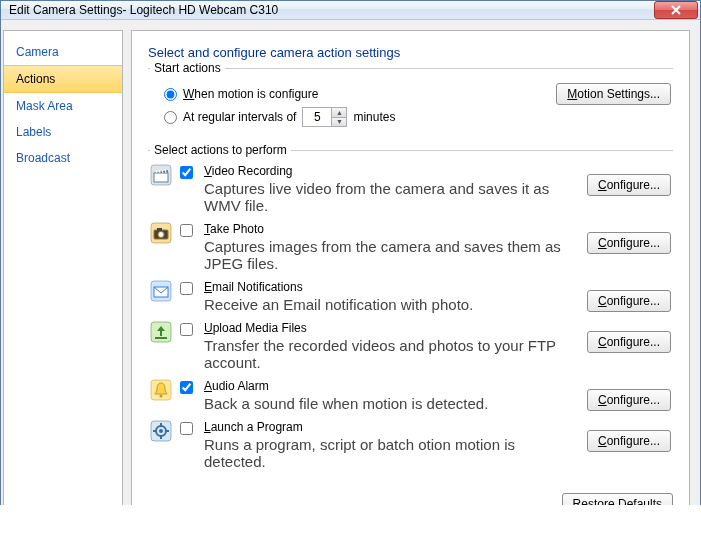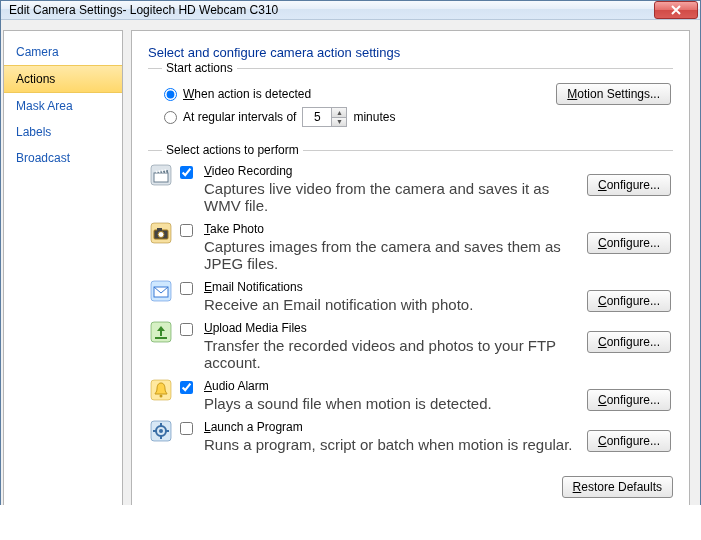--- a/index.html
+++ b/index.html
@@ -10,21 +10,21 @@
   .close-btn { width:44px; height:18px; border:1px solid #a03030; border-radius:3px; background:linear-gradient(to bottom,#f5a3a0 0%,#e5706c 49%,#d14b47 50%,#da5b57 100%); display:flex; align-items:center; justify-content:center; color:#fff; font-weight:bold; cursor:default; }
   .close-btn svg { width:10px; height:10px; }
   .client { flex:1; background:#f0f0f0; padding:10px 10px 8px 2px; display:flex; flex-direction:column; gap:8px; }
   .main-row { flex:1; display:flex; gap:8px; min-height:0; }
   .sidebar { width:120px; background:#fff; border:1px solid #b5b5b5; padding:8px 0; }
   .side-item { padding:6px 12px; color:#1a58b5; cursor:default; }
   .side-item.selected { background:linear-gradient(to bottom,#ffe9a7,#ffd86b); color:#000; border-top:1px solid #f0c95a; border-bottom:1px solid #f0c95a; }
   .content { flex:1; background:#fff; border:1px solid #b5b5b5; padding:14px 16px 12px 16px; overflow:hidden; display:flex; flex-direction:column; }
   .page-title { color:#003399; font-size:13px; margin-bottom:1px; }
   fieldset.group { border:none; border-top:1px solid #ccc; margin:0 0 10px 0; padding:8px 2px 4px 2px; }
-  fieldset.group > legend { padding:0 4px; color:#000; font-size:12px;margin-left:12px; }
+  fieldset.group > legend { padding:0 4px; color:#000; font-size:12px; }
   .radio-row { display:flex; align-items:center; gap:6px; padding:2px 0 2px 14px; }
   .radio-label u { text-decoration:underline; }
   .spinner { display:inline-flex; align-items:stretch; border:1px solid #abadb3; height:20px; background:#fff; }
   .spinner input { width:28px; border:none; text-align:center; font-family:inherit; font-size:12px; padding:0; }
   .spinner .spins { display:flex; flex-direction:column; width:15px; border-left:1px solid #abadb3; }
   .spinner .spins div { flex:1; display:flex; align-items:center; justify-content:center; background:linear-gradient(to bottom,#f6f6f6,#dedede); font-size:7px; color:#555; cursor:default; }
   .spinner .spins div:first-child { border-bottom:1px solid #abadb3; }
   .btn { background:linear-gradient(to bottom,#fdfdfd,#e6e6e6); border:1px solid #8b8b8b; border-radius:3px; padding:2px 10px; font-family:inherit; font-size:12px; color:#000; cursor:default; min-width:70px; height:22px; display:inline-flex; align-items:center; justify-content:center; }
   .btn.default { border:1px solid #3c7fb1; box-shadow:inset 0 0 0 1px #a7d9f5; }
   .btn.wide { min-width:92px; }
@@ -69,21 +69,21 @@
       </div>
 
       <div class="content">
         <div class="page-title">Select and configure camera action settings</div>
 
         <fieldset class="group">
           <legend>Start actions</legend>
           <div class="motion-row">
             <div class="radio-row">
               <input type="radio" name="start" checked="" style="">
-              <span class="radio-label"><u class="fake">W</u><span>hen action is detected</span></span>
+              <span class="radio-label"><u class="fake">W</u><span>hen motion is configure</span></span>
             </div>
             <div class="spacer"></div>
             <button class="btn wide">
                 <u class="fake">M</u>
                 <span>otion Settings...</span>
               </button>
           </div>
           <div class="radio-row">
             <input type="radio" name="start" style="">
             <span>At regular intervals of</span>
@@ -167,42 +167,42 @@
     <div class="icon">
                   <svg width="22" height="22" viewBox="0 0 22 22">
                     <rect x="1" y="1" width="20" height="20" rx="3" fill="#ffe9a0" stroke="#c79a1a" stroke-width="0.5"></rect>
                     <path d="M11 4 C8 4 7 7 7 10 C7 13 5 14 5 15 L17 15 C17 14 15 13 15 10 C15 7 14 4 11 4 Z" fill="#ffd24a" stroke="#c79a1a"></path>
                     <circle cx="11" cy="17" r="1.5" fill="#c79a1a"></circle>
                   </svg>
                 </div>
     <div class="cb-col"><input type="checkbox" checked="" style=""></div>
     <div class="text-col">
       <div class="a-title"><u class="fake">A</u>udio Alarm</div>
-      <div class="a-desc">Plays a sound file when motion is detected.</div>
+      <div class="a-desc">Back a sound file when motion is detected.</div>
     </div>
     <div class="btn-col"><button class="btn" style="min-width:84px"><u class="fake">C</u>onfigure...</button></div>
   </div>
               <div class="action-row">
     <div class="icon">
                   <svg width="22" height="22" viewBox="0 0 22 22">
                     <rect x="1" y="1" width="20" height="20" rx="3" fill="#d8e8f5" stroke="#3a6ea5" stroke-width="0.5"></rect>
                     <circle cx="11" cy="11" r="5" fill="none" stroke="#3a6ea5" stroke-width="2"></circle>
                     <circle cx="11" cy="11" r="2" fill="#3a6ea5"></circle>
                     <g stroke="#3a6ea5" stroke-width="2">
                       <line x1="11" y1="3" x2="11" y2="6"></line>
                       <line x1="11" y1="16" x2="11" y2="19"></line>
                       <line x1="3" y1="11" x2="6" y2="11"></line>
                       <line x1="16" y1="11" x2="19" y2="11"></line>
                     </g>
                   </svg>
                 </div>
     <div class="cb-col"><input type="checkbox" style=""></div>
     <div class="text-col">
       <div class="a-title"><u class="fake">L</u>aunch a Program</div>
-      <div class="a-desc">Runs a program, script or batch when motion is regular.</div>
+      <div class="a-desc">Runs a program, script or batch otion motion is detected.</div>
     </div>
     <div class="btn-col"><button class="btn" style="min-width:84px"><u class="fake">C</u>onfigure...</button></div>
   </div>
             </div>
         </fieldset>
 
         <div class="restore-row">
           <button class="btn" style="min-width:100px">
               <u class="fake">R</u>
               <span id="restore-rest">estore Defaults</span>

